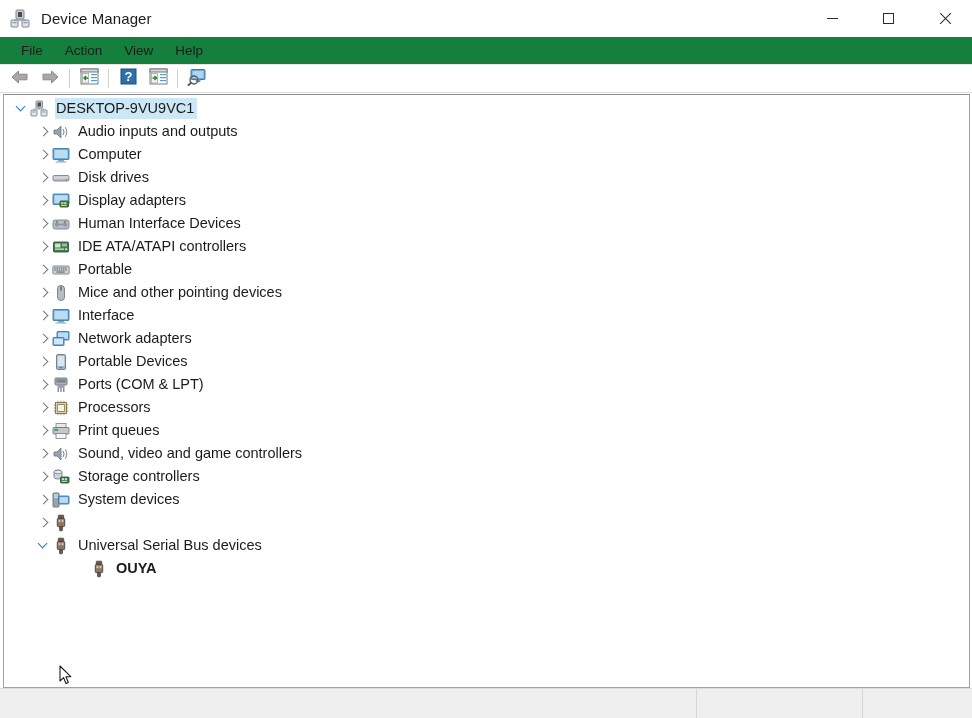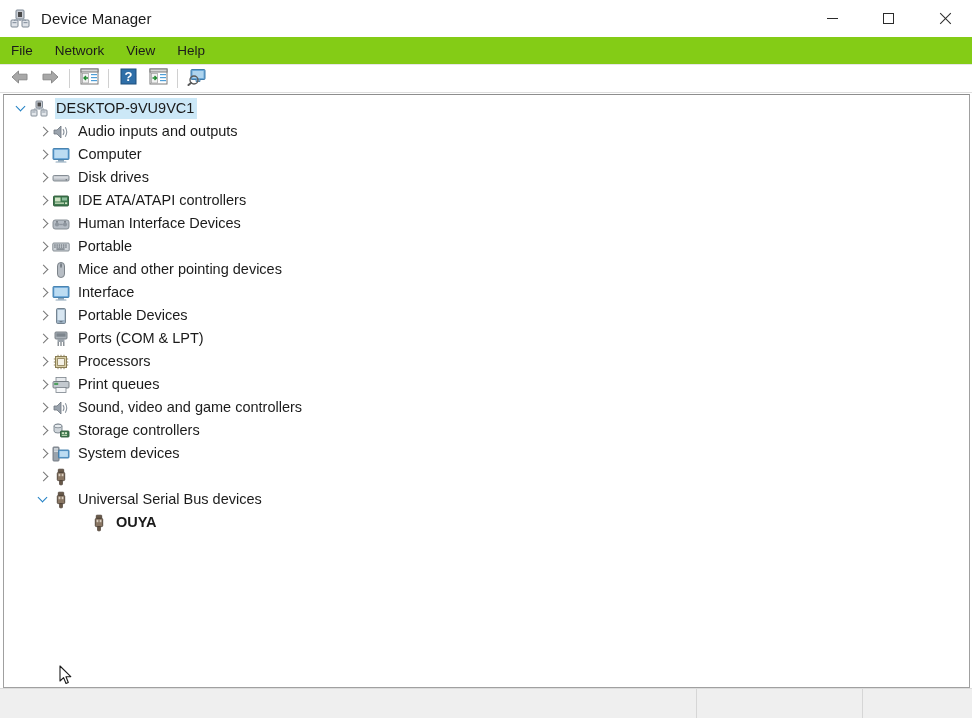--- a/index.html
+++ b/index.html
@@ -97,23 +97,24 @@
     height: 1px;
     background: #2b2b2b;
   }
   .glyph-close:before { transform: rotate(45deg); transform-origin: center; }
   .glyph-close:after  { transform: rotate(-45deg); transform-origin: center; }
 
   
   .menubar {
     height: 27px;
     min-height: 27px;
-    background: #84cc16;
-    display: flex;
-    align-items: center;
+    background: #15803d;
+    display: flex;
+    align-items: center;
+    padding-left: 10px;
   }
   .menu-item {
     font-size: 13.5px;
     color: #1b1b1b;
     padding: 3px 11px 4px 11px;
     cursor: default;
     white-space: nowrap;
   }
 
   
@@ -289,21 +290,21 @@
         <span class="glyph-max"></span>
       </button>
       <button class="win-btn close">
         <span class="glyph-close"></span>
       </button>
     </div>
   </div>
 
   <div class="menubar">
     <div class="menu-item">File</div>
-    <div class="menu-item">Network</div>
+    <div class="menu-item">Action</div>
     <div class="menu-item">View</div>
     <div class="menu-item">Help</div>
   </div>
 
   <div class="toolbar">
 
     <div class="tb-btn">
       <span>
         <svg class="arrow-ico" viewBox="0 0 20 16">
           <path d="M8.5 2 L2 8 L8.5 14 L8.5 10.8 L17 10.8 L17 5.2 L8.5 5.2 Z" fill="#a8a8a8" stroke="#8a8a8a" stroke-width="1" stroke-linejoin="round"></path>
@@ -426,41 +427,55 @@
                 <rect x="1.8" y="7.4" width="14.4" height="2.2" fill="#d6dade"></rect>
                 <circle cx="14.3" cy="10.7" r="0.8" fill="#70787f"></circle>
               </svg></span>
             <span class="row-label">Disk drives</span>
           </div>
           <div class="tree-row depth1">
             <span class="twisty">
               <span class="chev"></span>
             </span>
             <span class="row-icon"><svg width="18" height="18" viewBox="0 0 18 18">
-                <rect x="1.5" y="4" width="15" height="10" rx="1" fill="#3f7a4f" stroke="#2c5838" stroke-width="0.9"></rect>
-                <rect x="3" y="5.5" width="5.5" height="4" fill="#cfe3c4"></rect>
-                <rect x="3" y="10.5" width="9" height="1.3" fill="#cfe3c4"></rect>
-                <rect x="10" y="5.5" width="5" height="3" fill="#8fc0a0"></rect>
-                <rect x="13" y="10.3" width="2.2" height="1.8" fill="#cfe3c4"></rect>
-              </svg></span>
-            <span class="row-label">IDE ATA/ATAPI controllers</span>
+                <rect x="1" y="2" width="16" height="10.5" rx="0.8" fill="#5f9fd4" stroke="#3d7aa8" stroke-width="0.9"></rect>
+                <rect x="2.3" y="3.2" width="13.4" height="8" fill="#bcdcf2"></rect>
+                <rect x="8" y="9" width="8.5" height="6" rx="0.8" fill="#4a7c3a" stroke="#33552a" stroke-width="0.9"></rect>
+                <rect x="9.2" y="10.2" width="2.2" height="2" fill="#c8dfa8"></rect>
+                <rect x="12.2" y="10.2" width="2.2" height="2" fill="#c8dfa8"></rect>
+                <rect x="9.2" y="13" width="5.2" height="1" fill="#c8dfa8"></rect>
+              </svg></span>
+            <span class="row-label">Display adapters</span>
           </div>
           <div class="tree-row depth1">
             <span class="twisty">
               <span class="chev"></span>
             </span>
             <span class="row-icon"><svg width="18" height="18" viewBox="0 0 18 18">
                 <rect x="1" y="5" width="16" height="9" rx="2.2" fill="#b5bcc4" stroke="#7b838b" stroke-width="0.9"></rect>
                 <circle cx="5" cy="9.5" r="2.1" fill="#8e969f"></circle>
                 <circle cx="13" cy="9.5" r="2.1" fill="#8e969f"></circle>
                 <path d="M7.2 9.5 L10.8 9.5" stroke="#8e969f" stroke-width="1.4"></path>
                 <rect x="4.2" y="6.2" width="1.6" height="1.3" fill="#5f666d"></rect>
                 <rect x="12.2" y="6.2" width="1.6" height="1.3" fill="#5f666d"></rect>
               </svg></span>
             <span class="row-label">Human Interface Devices</span>
+          </div>
+          <div class="tree-row depth1">
+            <span class="twisty">
+              <span class="chev"></span>
+            </span>
+            <span class="row-icon"><svg width="18" height="18" viewBox="0 0 18 18">
+                <rect x="1.5" y="4" width="15" height="10" rx="1" fill="#3f7a4f" stroke="#2c5838" stroke-width="0.9"></rect>
+                <rect x="3" y="5.5" width="5.5" height="4" fill="#cfe3c4"></rect>
+                <rect x="3" y="10.5" width="9" height="1.3" fill="#cfe3c4"></rect>
+                <rect x="10" y="5.5" width="5" height="3" fill="#8fc0a0"></rect>
+                <rect x="13" y="10.3" width="2.2" height="1.8" fill="#cfe3c4"></rect>
+              </svg></span>
+            <span class="row-label">IDE ATA/ATAPI controllers</span>
           </div>
           <div class="tree-row depth1">
             <span class="twisty">
               <span class="chev"></span>
             </span>
             <span class="row-icon"><svg width="18" height="18" viewBox="0 0 18 18">
                 <rect x="0.8" y="5" width="16.4" height="8" rx="1" fill="#cdd2d7" stroke="#7b838b" stroke-width="0.9"></rect>
                 <g fill="#6e767e">
                   <rect x="2.2" y="6.4" width="1.5" height="1.3"></rect>
                   <rect x="4.4" y="6.4" width="1.5" height="1.3"></rect>
@@ -500,20 +515,32 @@
                 <rect x="6" y="14" width="6" height="1.6" fill="#8aa4b8"></rect>
                 <rect x="3.5" y="15.4" width="11" height="1.2" rx="0.5" fill="#8aa4b8"></rect>
               </svg></span>
             <span class="row-label">Interface</span>
           </div>
           <div class="tree-row depth1">
             <span class="twisty">
               <span class="chev"></span>
             </span>
             <span class="row-icon"><svg width="18" height="18" viewBox="0 0 18 18">
+                <rect x="5" y="1.5" width="12" height="8.5" rx="0.8" fill="#5f9fd4" stroke="#3d7aa8" stroke-width="0.9"></rect>
+                <rect x="6" y="2.5" width="10" height="6.3" fill="#bcdcf2"></rect>
+                <rect x="1" y="7.5" width="11" height="8" rx="0.8" fill="#5f9fd4" stroke="#3d7aa8" stroke-width="0.9"></rect>
+                <rect x="2" y="8.5" width="9" height="5.8" fill="#d2e8f7"></rect>
+              </svg></span>
+            <span class="row-label">Network adapters</span>
+          </div>
+          <div class="tree-row depth1">
+            <span class="twisty">
+              <span class="chev"></span>
+            </span>
+            <span class="row-icon"><svg width="18" height="18" viewBox="0 0 18 18">
                 <rect x="4.5" y="1.5" width="9" height="15" rx="1.2" fill="#9fb4c6" stroke="#6b7a88" stroke-width="0.9"></rect>
                 <rect x="5.6" y="3" width="6.8" height="10" fill="#d8e6f1"></rect>
                 <rect x="7.4" y="14" width="3.2" height="1.2" rx="0.6" fill="#6b7a88"></rect>
               </svg></span>
             <span class="row-label">Portable Devices</span>
           </div>
           <div class="tree-row depth1">
             <span class="twisty">
               <span class="chev"></span>
             </span>

